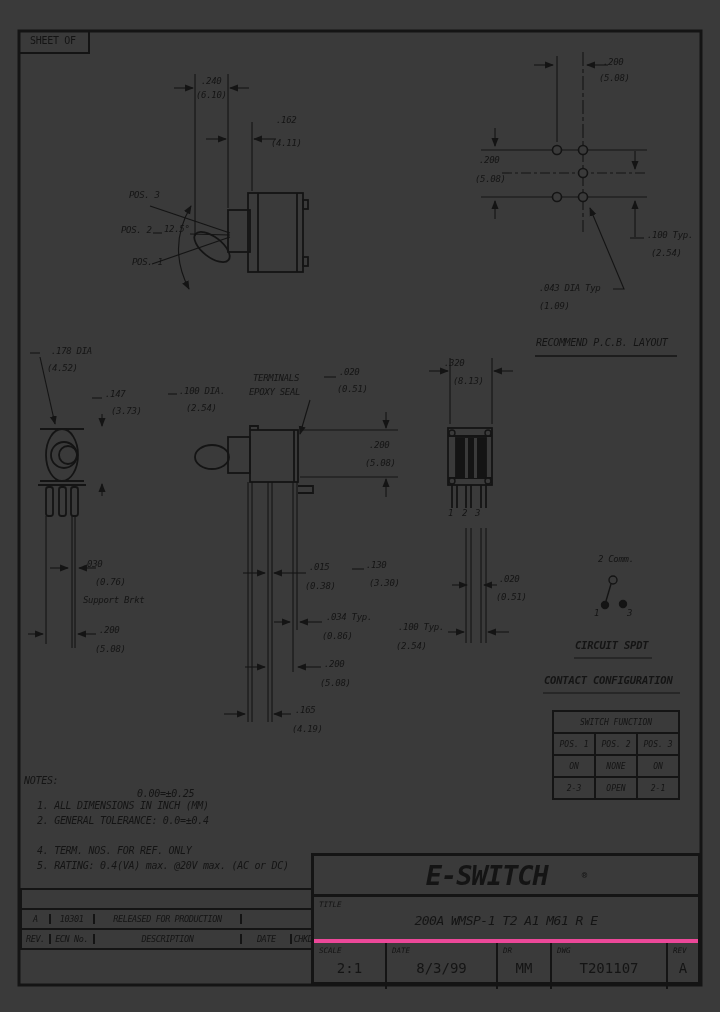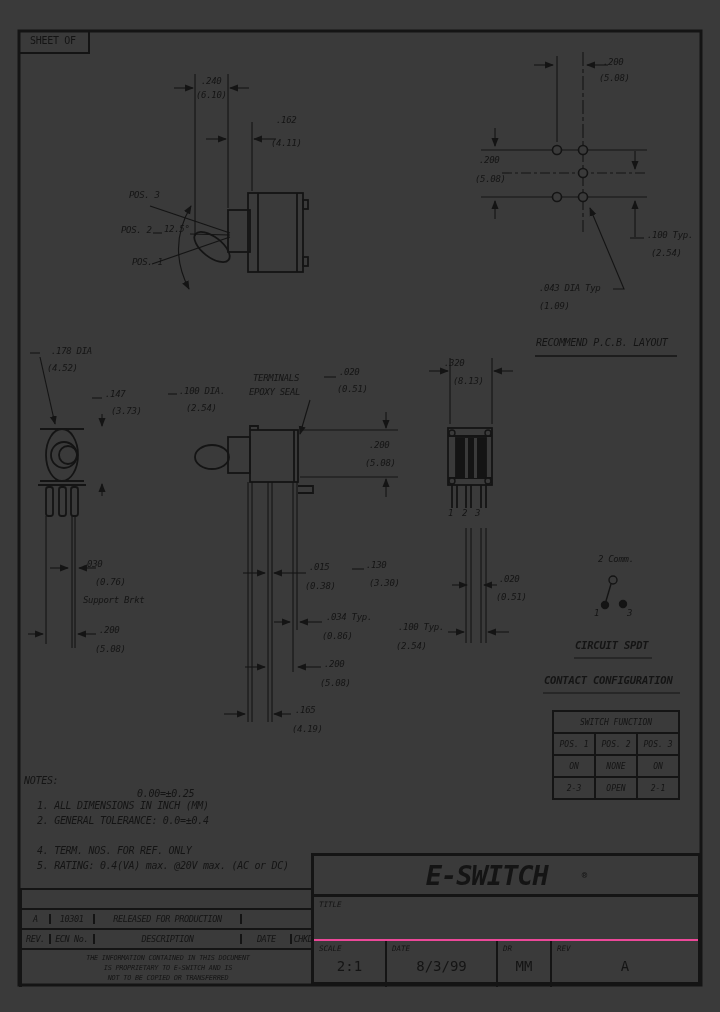--- a/index.html
+++ b/index.html
@@ -26,21 +26,21 @@
   .rt .rrow{display:flex;border-bottom:2px solid #141414;height:18px;align-items:center;}
   .rt .rc{border-right:2px solid #141414;text-align:center;overflow:hidden;}
   .rc.c1{width:27px;}.rc.c2{width:42px;}.rc.c3{width:147px;}.rc.c4{width:48px;}.rc.c5{width:22px;border-right:none;}
   .rt .prop{padding:3px 2px;text-align:center;font-size:6.8px;line-height:1.5;letter-spacing:-0.2px;}
   
   .tb{position:absolute;left:311px;top:853px;width:390px;height:132px;
       border:3px solid #141414;box-sizing:border-box;}
   .tb .logo{height:38px;border-bottom:3px solid #141414;display:flex;align-items:center;justify-content:center;
       font-weight:bold;font-style:italic;font-size:27px;letter-spacing:-1px;gap:33px;}
   .tb .logo sup{font-size:9px;font-weight:normal;margin-left:1px;}
-  .tb .trow{position:relative;height:42px;border-bottom:2px solid #ec4899;}
+  .tb .trow{position:relative;height:42px;border-bottom:4px solid #ec4899;}
   .tb .celllab{position:absolute;left:5px;top:3px;font-size:7.5px;font-style:italic;}
   .tb .tval{position:absolute;left:0;right:0;top:16px;text-align:center;font-style:italic;font-size:13px;letter-spacing:-0.5px;}
   .tb .brow{display:flex;height:46px;}
   .tb .bc{position:relative;border-right:2px solid #141414;}
   .tb .bc:last-child{border-right:none;}
   .tb .bval{position:absolute;left:0;right:0;top:17px;text-align:center;font-size:14px;}
 </style>
 </head>
 <body>
 
@@ -321,48 +321,48 @@
     <div class="rc c4"></div>
     <div class="rc c5"></div>
   </div>
   <div class="rrow">
     <div class="rc c1">REV.</div>
     <div class="rc c2">ECN No.</div>
     <div class="rc c3">DESCRIPTION</div>
     <div class="rc c4">DATE</div>
     <div class="rc c5">CHKD</div>
   </div>
-  <div class="prop">
-    <div>THE INFORMATION CONTAINED IN THIS DOCUMENT</div>
-    <div>IS PROPRIETARY TO E-SWITCH AND IS</div>
-    <div>NOT TO BE COPIED OR TRANSFERRED</div>
-  </div>
 </div>
 
 <div class="tb">
   <div class="logo">
     <span>E-SWITCH</span>
         <sup>®</sup>
   </div>
   <div class="trow">
     <div class="celllab">TITLE</div>
+    <div class="tval">200A WMSP-1 T2 A1 M61 R E</div>
   </div>
   <div class="brow">
     <div class="bc" style="width:71px">
       <div class="celllab">SCALE</div>
       <div class="bval">2:1</div>
     </div>
     <div class="bc" style="width:109px">
       <div class="celllab">DATE</div>
       <div class="bval">8/3/99</div>
     </div>
     <div class="bc" style="width:52px">
       <div class="celllab">DR</div>
       <div class="bval">MM</div>
     </div>
+    <div class="bc" style="width:114px">
+      <div class="celllab">DWG</div>
+      <div class="bval">T201107</div>
+    </div>
     <div class="bc" style="flex:1">
       <div class="celllab">REV</div>
       <div class="bval">A</div>
     </div>
   </div>
 </div>
 
 </div>
 
 </body></html>

